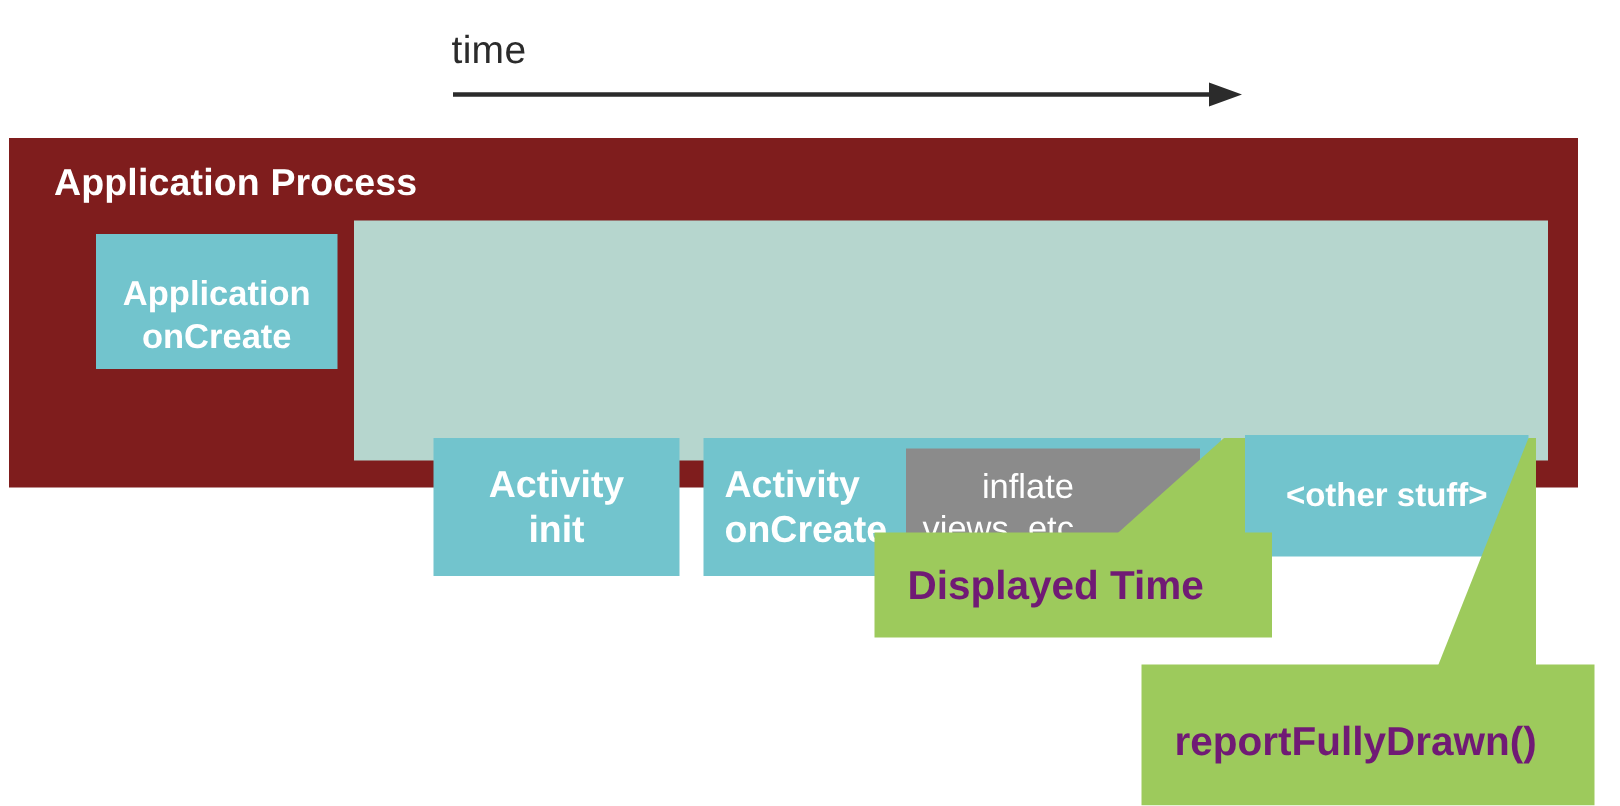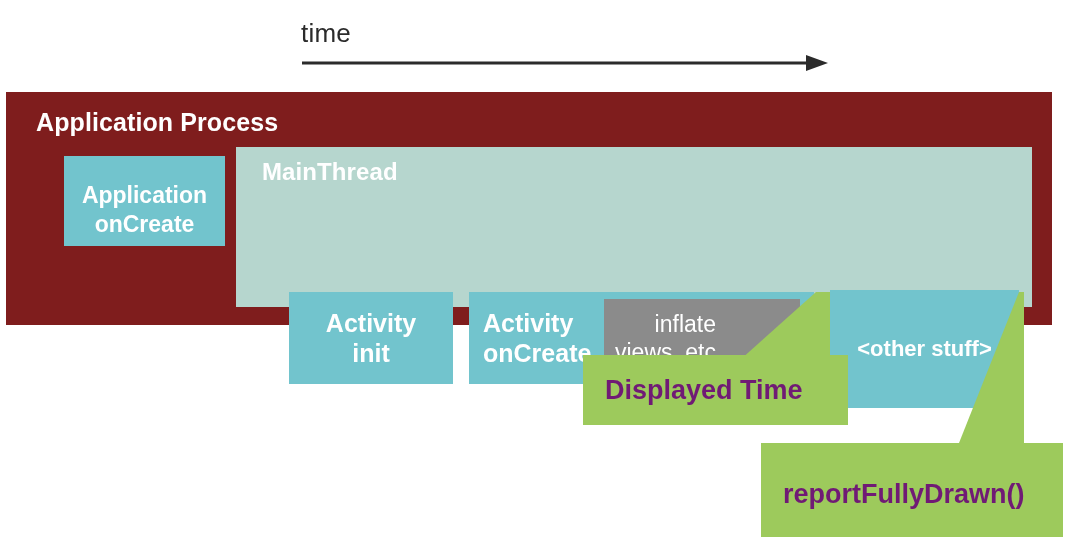--- a/index.html
+++ b/index.html
@@ -148,21 +148,21 @@
     color: #ffffff;
     text-align: right;
     line-height: 1.22;
     margin-left: 11px;
     white-space: pre-line;
   }
   #other-stuff-box {
     left: 594px;
     top: 143px;
     width: 189px;
-    height: 118px;
+    height: 81px;
     justify-content: center;
   }
   #other-stuff-box .boxtext {
     font-size: 22px;
   }
 
   
   .callout-box {
     position: absolute;
     background: #9dca5c;
@@ -227,21 +227,20 @@
 
     <div id="application-process-title">Application Process</div>
 
     <div id="application-oncreate-box">
       <span class="boxtext">Application
 onCreate</span>
     </div>
 
     <div id="main-thread">
 
-      <div id="main-thread-title">MainThread</div>
 
       <div id="activity-init-box" class="thread-box">
         <span class="boxtext">Activity
 init</span>
       </div>
 
       <div id="activity-oncreate-box" class="thread-box">
         <span class="boxtext">Activity
 onCreate</span>
         <div id="inflate-views-box">

